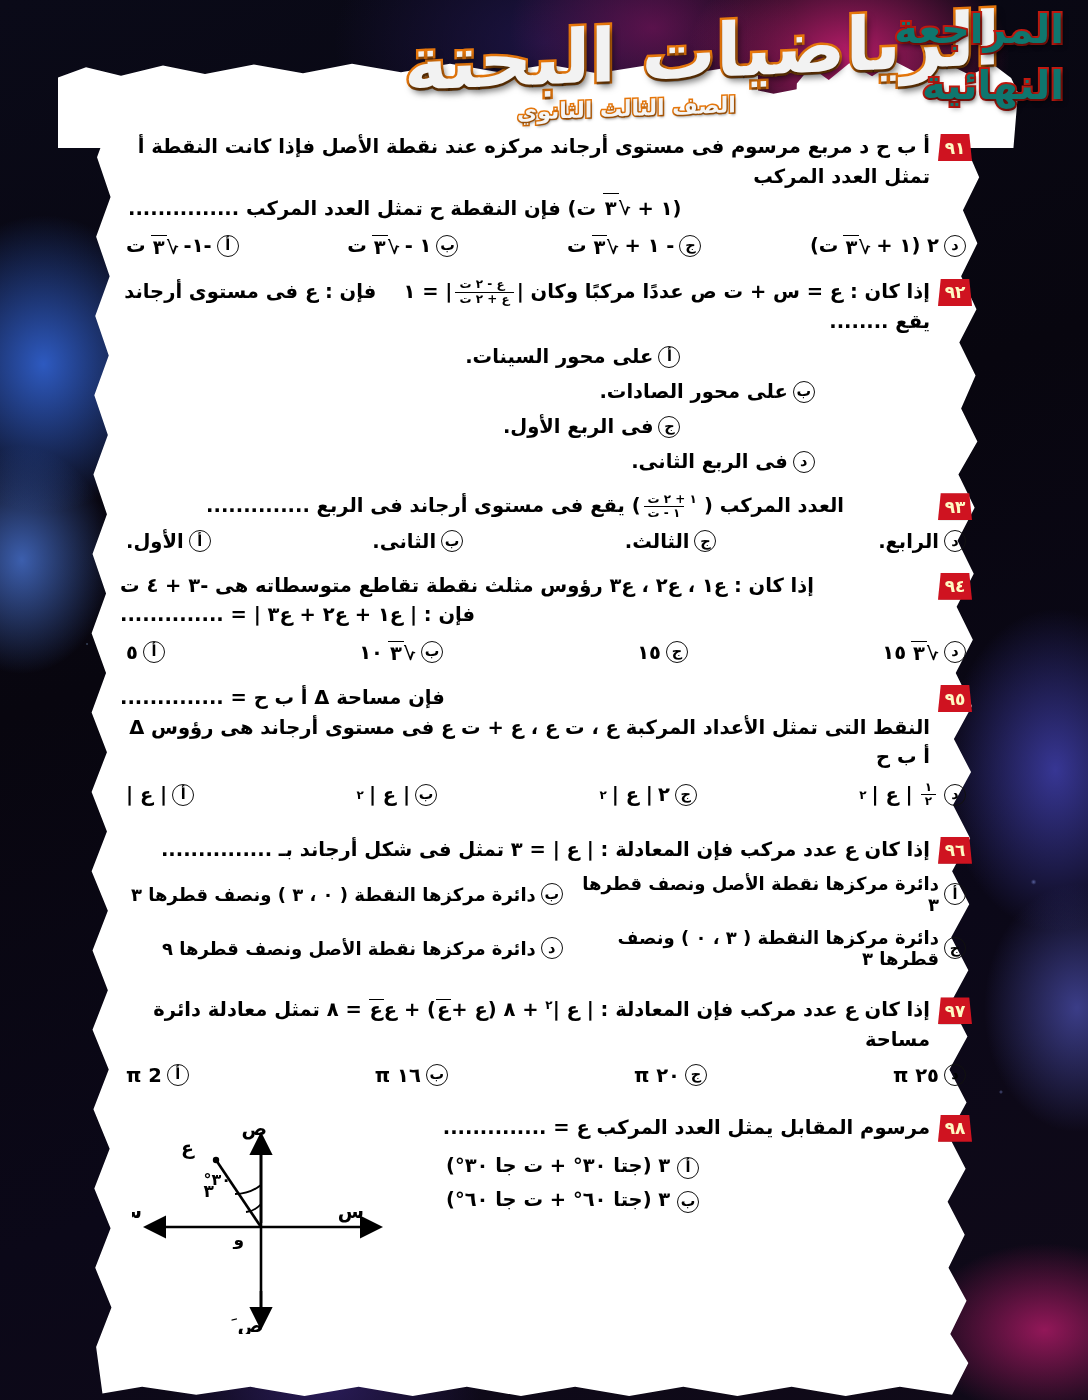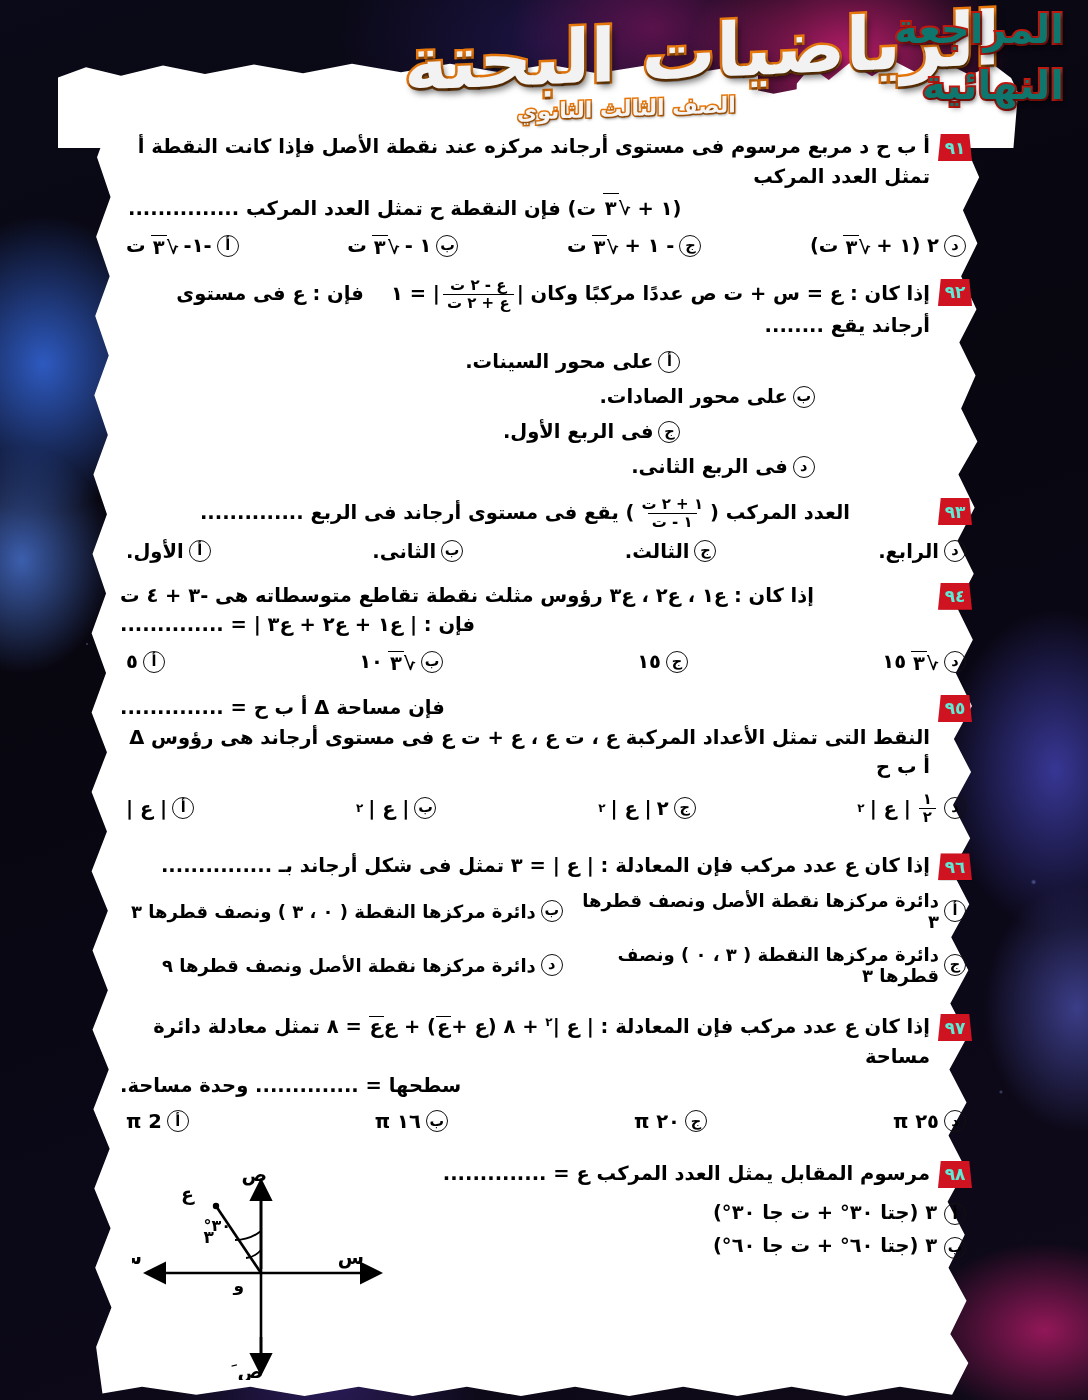--- a/index.html
+++ b/index.html
@@ -122,21 +122,21 @@
   }
 
   .q{ position:relative; margin-bottom:6px; }
 
   .q-head{ display:flex; align-items:flex-start; gap:8px; }
 
   .badge{
     flex:0 0 auto;
     width:34px; height:27px;
     background:#cf1320;
-    color:#5eead4; font-size:17px; font-weight:bold;
+    color:#fef9c3; font-size:17px; font-weight:bold;
     display:flex; align-items:center; justify-content:center;
     clip-path: polygon(8% 0%, 92% 0%, 100% 100%, 0% 100%);
     box-shadow:1px 1px 2px rgba(0,0,0,.4);
     margin-top:2px;
     letter-spacing:-1px;
   }
 
   .q-body{ flex:1 1 auto; }
 
   .q-text{
@@ -155,40 +155,40 @@
     align-items:center;
     margin-top:9px;
     padding:0 6px;
     direction:rtl;
     font-size:19.5px;
     font-weight:bold;
   }
   .opts.two-col{ flex-wrap:wrap; row-gap:12px; }
   .opts.two-col > .opt{ flex:0 0 48%; }
   .opts.stack{ display:block; }
-  .opts.stack > .opt{ display:block; text-align:right; margin-bottom:9px; }
+  .opts.stack > .opt{ display:block; text-align:left; margin-bottom:9px; }
 
   .opt{ display:flex; align-items:center; gap:5px; white-space:nowrap; }
   .opt.wide{ white-space:normal; }
 
   .mk{
     display:inline-flex; align-items:center; justify-content:center;
     width:22px; height:22px; border:1.6px solid #111; border-radius:50%;
     font-size:14.5px; line-height:1; flex:0 0 auto; font-weight:bold;
     padding-bottom:1px;
   }
 
   
   .frac{
     display:inline-flex; flex-direction:column; align-items:center;
     vertical-align:middle; margin:0 3px; font-size:17px; line-height:1.12;
   }
   .frac .num{ padding:0 4px; }
   .frac .den{ padding:0 4px; border-top:1.6px solid #000; }
-  .frac.sm{ font-size:15px; }
+  .frac.sm{ font-size:12px;align-items:flex-end; }
 
   
   .rad{ display:inline-block; position:relative; padding-top:2px; }
   .rad .rb{ border-top:1.6px solid #000; padding:0 2px; display:inline-block; }
   .radsym{ display:inline-block; transform:scaleX(-1); font-size:18px; }
 
   
   .abs{ display:inline-block; }
 
   .sup{ font-size:12px; vertical-align:super; }
@@ -450,25 +450,20 @@
 
   <div class="q">
     <div class="q-head">
       <div class="badge">٩٧</div>
       <div class="q-body">
         <div class="q-text">
           <span>إذا كان ع عدد مركب فإن المعادلة : | ع |</span><span class="sup">٢</span>
           <span>+ ٨ (ع +</span><span class="ovl">ع</span><span>) + ع</span><span class="ovl">ع</span>
           <span>= ٨ تمثل معادلة دائرة مساحة</span>
         </div>
-        <div class="q-text l2">
-          <span>سطحها =</span>
-          <span class="dots">..............</span>
-          <span>وحدة مساحة.</span>
-        </div>
       </div>
     </div>
     <div class="opts">
       <span class="opt">
         <span class="mk">د</span>
         <span>٢٥ π</span>
       </span>
       <span class="opt">
         <span class="mk">ج</span>
         <span>٢٠ π</span>

